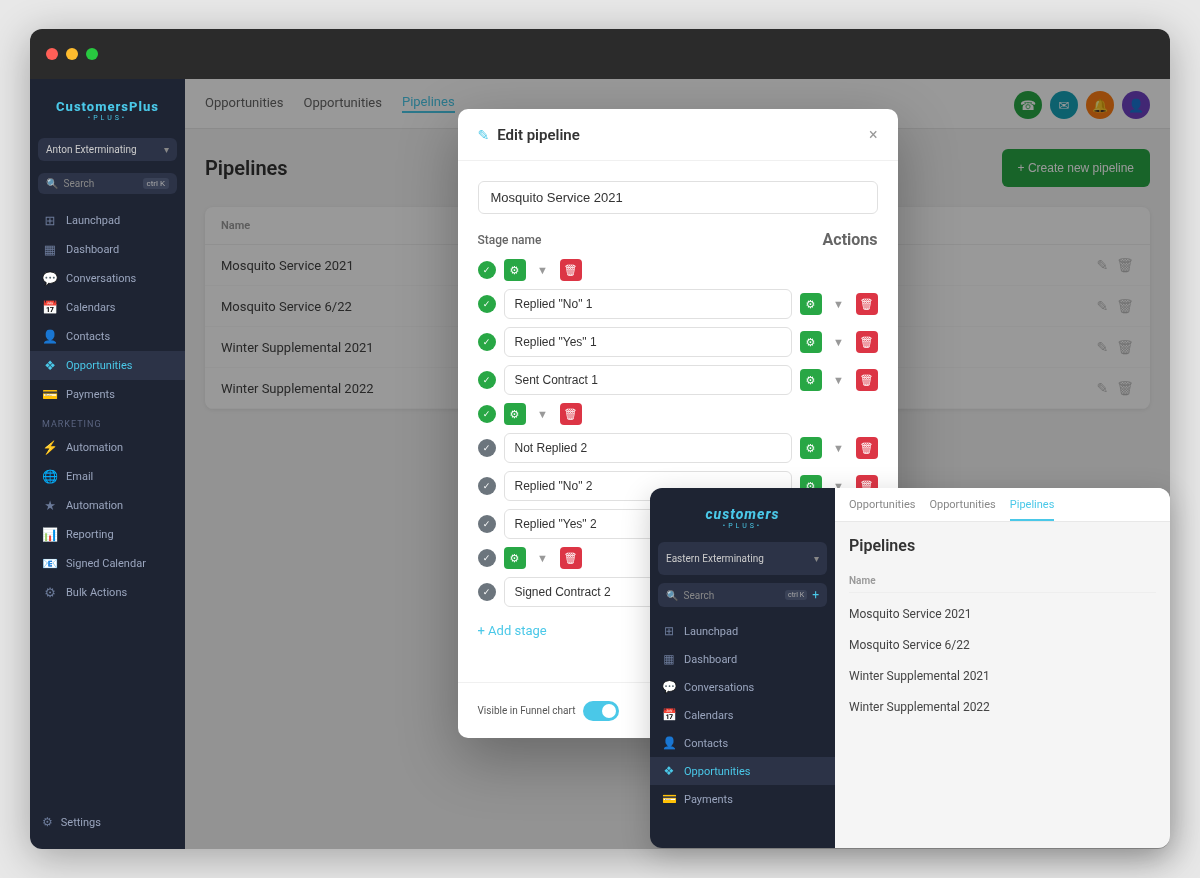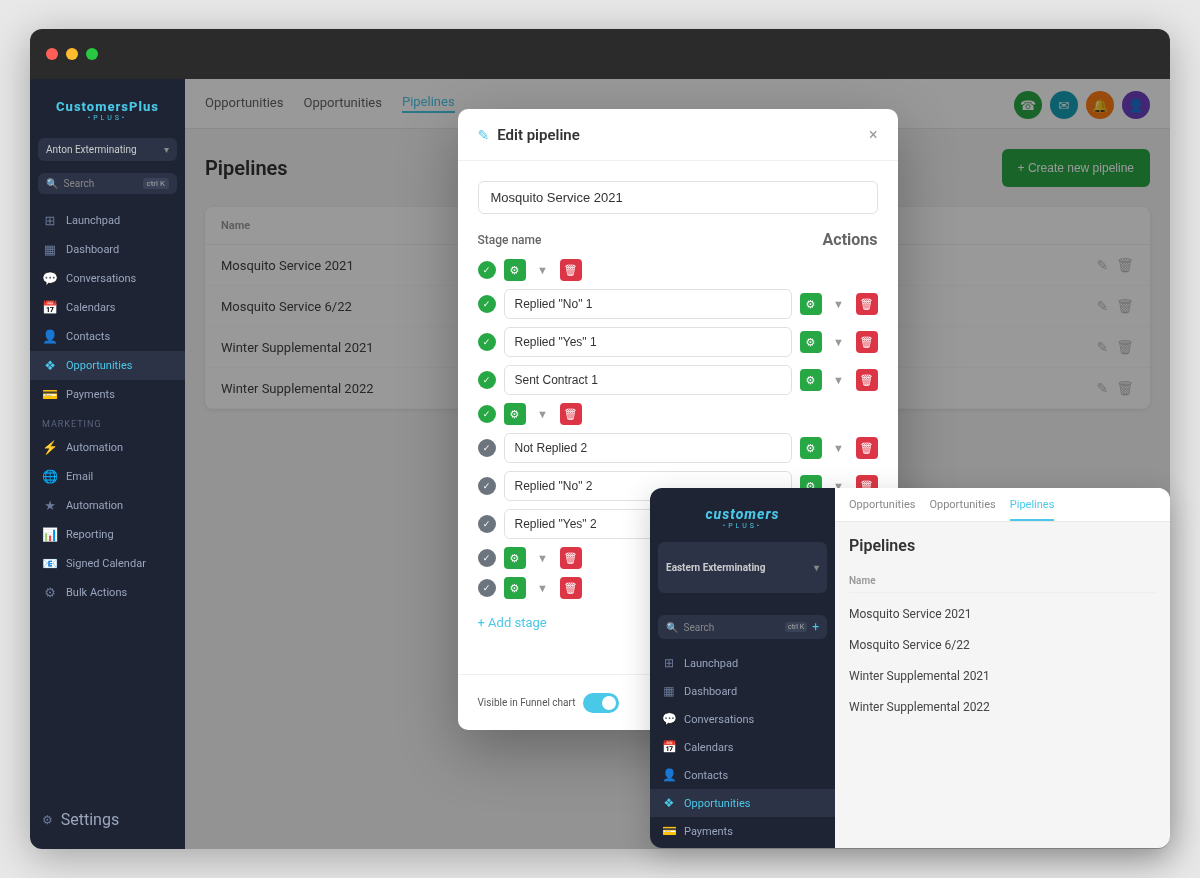--- a/index.html
+++ b/index.html
@@ -140,21 +140,21 @@
     }
 
     .sidebar-settings {
       padding: 8px 12px;
       display: flex;
       align-items: center;
       gap: 8px;
       cursor: pointer;
     }
     .sidebar-settings-icon { font-size: 12px; color: #6b7a99; }
-    .sidebar-settings-label { font-size: 16px; color: #9aa5be; }
+    .sidebar-settings-label { font-size: 11px; color: #9aa5be; }
 
     
     .main-area {
       flex: 1;
       background: #f5f5f5;
       display: flex;
       flex-direction: column;
       position: relative;
       overflow: hidden;
     }
@@ -451,28 +451,27 @@
       letter-spacing: 1px;
       text-align: center;
     }
     .float-logo-sub {
       font-size: 7px;
       color: #4ac8e8;
       letter-spacing: 3px;
     }
 
     .float-account {
-      margin: 0 8px 22px;
+      margin: 0 8px 8px;
       background: #2c3347;
       border-radius: 6px;
-      padding: 20px 8px;
+      padding: 11px 8px;
       display: flex;
       align-items: center;
       justify-content: space-between;
-      font-weight: bold;
     }
     .float-account-name { font-size: 10px; color: #ccc; }
     .float-account-arrow { color: #888; font-size: 10px; }
 
     .float-search {
       margin: 0 8px 10px;
       background: #2c3347;
       border-radius: 6px;
       padding: 5px 8px;
       display: flex;
@@ -798,20 +797,21 @@
             <div class="stage-row">
               <div class="stage-check grey">✓</div>
               <div class="stage-action-icons">
                 <div class="stage-icon-btn sib-green">⚙</div>
                 <div class="stage-icon-btn sib-grey">▼</div>
                 <div class="stage-icon-btn sib-red">🗑</div>
               </div>
             </div>
             <div class="stage-row">
               <div class="stage-check grey">✓</div>
+              <input class="stage-input" type="text" value="Signed Contract 2" style="">
               <div class="stage-action-icons">
                 <div class="stage-icon-btn sib-green">⚙</div>
                 <div class="stage-icon-btn sib-grey">▼</div>
                 <div class="stage-icon-btn sib-red">🗑</div>
               </div>
             </div>
 
             <div class="add-stage-btn">
               <span>+ Add stage</span>
             </div>

